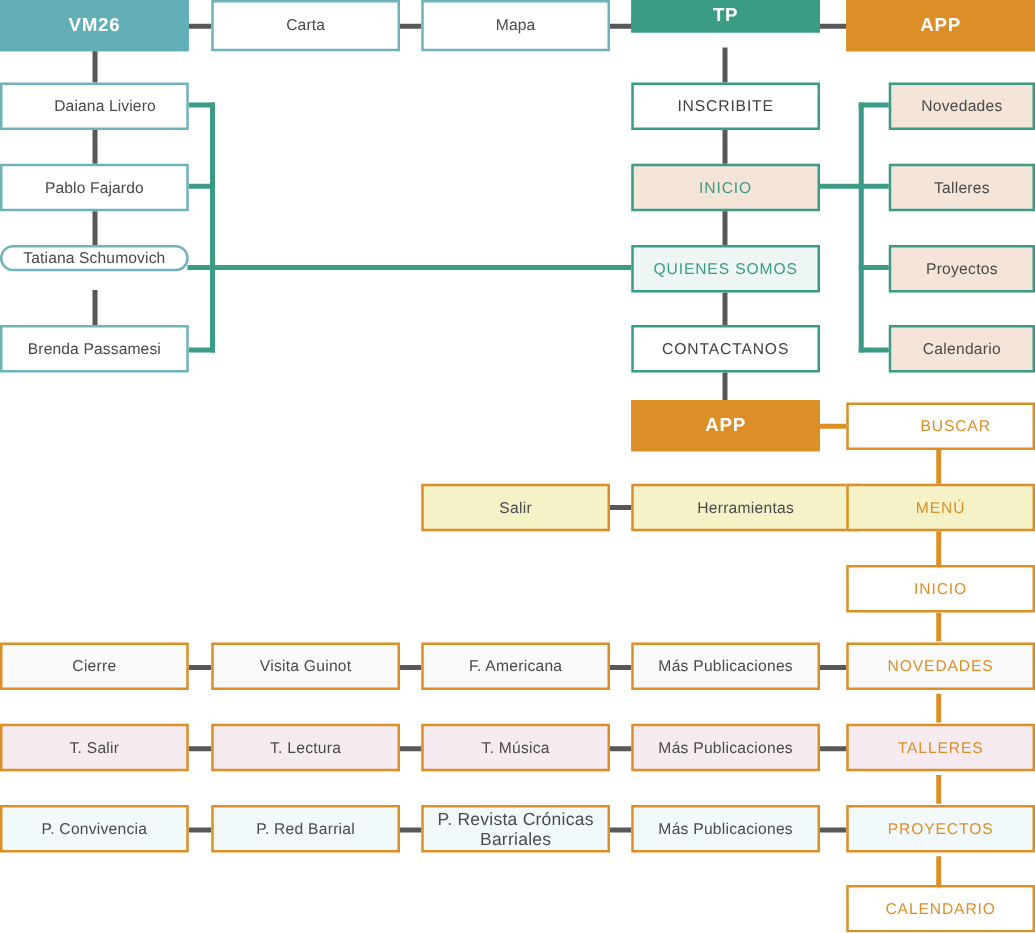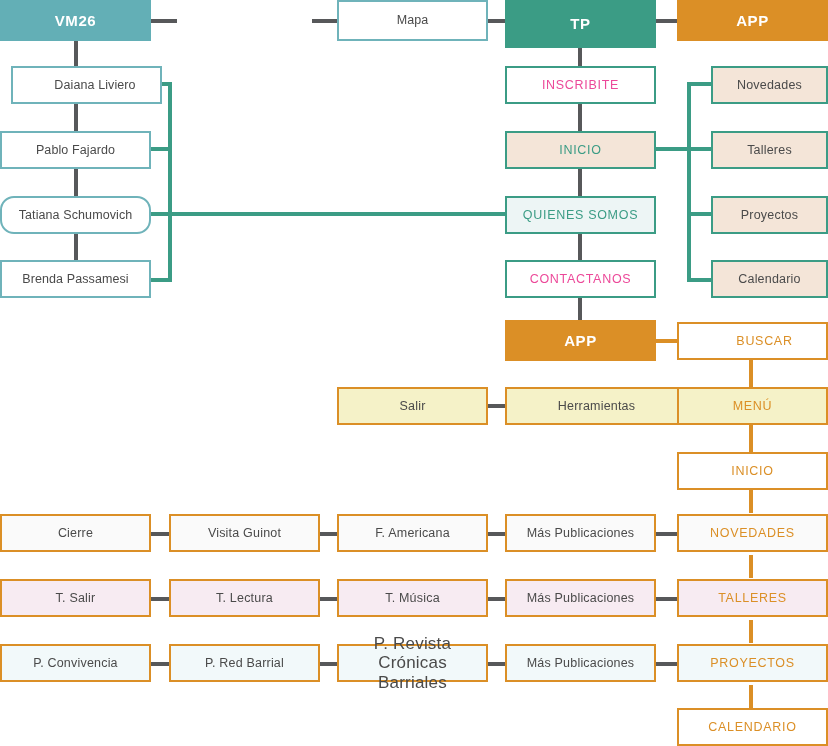--- a/index.html
+++ b/index.html
@@ -38,21 +38,21 @@
     font-weight: bold;
     font-size: 15px;
     letter-spacing: 0.6px;
     color: #ffffff;
   }
   .v-vm26   { background: #63AFB6; border-color: #63AFB6; }
   .v-tp     { background: #3B9C85; border-color: #3B9C85; }
   .v-app    { background: #DB8F26; border-color: #DB8F26; }
 
   .v-teal-plain  { border-color: #6fb3ba; background:#ffffff; color:#4a4a4a; }
-  .v-green-plain { border-color: #3B9C85; background:#ffffff; color:#ec4899; letter-spacing:0.7px; }
+  .v-green-plain { border-color: #3B9C85; background:#ffffff; color:#404040; letter-spacing:0.7px; }
   .v-green-beige { border-color: #3B9C85; background:#F4E5D8; color:#3B9C85; letter-spacing:0.7px; }
   .v-green-beige-dark { border-color: #3B9C85; background:#F4E5D8; color:#4a4a4a; letter-spacing:0.2px; }
   .v-green-pale  { border-color: #3B9C85; background:#EDF5F5; color:#3B9C85; letter-spacing:0.7px; }
 
   .v-orange-plain  { border-color: #DB8F26; background:#ffffff; color:#DB8F26; letter-spacing:0.7px; }
   .v-orange-yellow { border-color: #DB8F26; background:#F5F2C8; color:#DB8F26; letter-spacing:0.7px; }
   .v-orange-yellow-dark { border-color: #DB8F26; background:#F5F2C8; color:#4a4a4a; letter-spacing:0.2px; }
   .v-orange-white-dark  { border-color: #DB8F26; background:#FAFAFA; color:#4a4a4a; letter-spacing:0.2px; }
   .v-orange-white  { border-color: #DB8F26; background:#FAFAFA; color:#DB8F26; letter-spacing:0.7px; }
   .v-orange-pink-dark   { border-color: #DB8F26; background:#F7EBF2; color:#4a4a4a; letter-spacing:0.2px; }
@@ -123,27 +123,28 @@
   <div class="conn c-gray" style="left:312px; top:597px; width:32px; height:4px;"></div>
   <div class="conn c-gray" style="left:480px; top:597px; width:32px; height:4px;"></div>
   <div class="conn c-gray" style="left:648px; top:597px; width:32px; height:4px;"></div>
 
   <div class="conn c-gray" style="left:145px; top:662px; width:32px; height:4px;"></div>
   <div class="conn c-gray" style="left:312px; top:662px; width:32px; height:4px;"></div>
   <div class="conn c-gray" style="left:480px; top:662px; width:32px; height:4px;"></div>
   <div class="conn c-gray" style="left:648px; top:662px; width:32px; height:4px;"></div>
 
   <div class="node n-header v-vm26" style="left:0px;   top:0px;  width:151px; height:41px;">VM26</div>
+  <div class="node v-teal-plain" style="left:169px; top:0px;  width:151px; height:41px;">Carta</div>
   <div class="node v-teal-plain" style="left:337px; top:0px;  width:151px; height:41px;text-align:center;">Mapa</div>
-  <div class="node n-header v-tp" style="left:505px; top:0px;  width:151px; height:48px;">TP</div>
+  <div class="node n-header v-tp" style="left:505px; top:0px;  width:151px; height:26px;">TP</div>
   <div class="node n-header v-app" style="left:677px; top:0px;  width:151px; height:41px;">APP</div>
 
-  <div class="node v-teal-plain" style="left:11px; top:66px;  width:151px; height:38px;padding-left:21px;">Daiana Liviero</div>
+  <div class="node v-teal-plain" style="left:0px; top:66px;  width:151px; height:38px;padding-left:21px;">Daiana Liviero</div>
   <div class="node v-teal-plain" style="left:0px; top:131px; width:151px; height:38px;">Pablo Fajardo</div>
-  <div class="node v-teal-plain" style="left:0px; top:196px; width:151px; height:38px;border-radius:14px;">Tatiana Schumovich</div>
+  <div class="node v-teal-plain" style="left:0px; top:196px; width:151px; height:21px;border-radius:14px;">Tatiana Schumovich</div>
   <div class="node v-teal-plain" style="left:0px; top:260px; width:151px; height:38px;">Brenda Passamesi</div>
 
   <div class="node v-green-plain" style="left:505px; top:66px;  width:151px; height:38px;">INSCRIBITE</div>
   <div class="node v-green-beige" style="left:505px; top:131px; width:151px; height:38px;">INICIO</div>
   <div class="node v-green-pale" style="left:505px; top:196px; width:151px; height:38px;">QUIENES SOMOS</div>
   <div class="node v-green-plain" style="left:505px; top:260px; width:151px; height:38px;">CONTACTANOS</div>
 
   <div class="node v-green-beige-dark" style="left:711px; top:66px;  width:117px; height:38px;">Novedades</div>
   <div class="node v-green-beige-dark" style="left:711px; top:131px; width:117px; height:38px;">Talleres</div>
   <div class="node v-green-beige-dark" style="left:711px; top:196px; width:117px; height:38px;">Proyectos</div>
@@ -163,19 +164,19 @@
   <div class="node v-orange-white" style="left:677px; top:514px; width:151px; height:38px;">NOVEDADES</div>
 
   <div class="node v-orange-pink-dark" style="left:0px;   top:579px; width:151px; height:38px;">T. Salir</div>
   <div class="node v-orange-pink-dark" style="left:169px; top:579px; width:151px; height:38px;">T. Lectura</div>
   <div class="node v-orange-pink-dark" style="left:337px; top:579px; width:151px; height:38px;">T. Música</div>
   <div class="node v-orange-pink-dark" style="left:505px; top:579px; width:151px; height:38px;">Más Publicaciones</div>
   <div class="node v-orange-pink" style="left:677px; top:579px; width:151px; height:38px;">TALLERES</div>
 
   <div class="node v-orange-blue-dark" style="left:0px;   top:644px; width:151px; height:38px;">P. Convivencia</div>
   <div class="node v-orange-blue-dark" style="left:169px; top:644px; width:151px; height:38px;">P. Red Barrial</div>
-  <div class="node v-orange-blue-dark" style="left:337px; top:644px; width:151px; height:38px; font-size:17px;">P. Revista Crónicas Barriales</div>
+  <div class="node v-orange-blue-dark" style="left:337px; top:644px; width:151px; height:38px; font-size:14px;">P. Revista Crónicas Barriales</div>
   <div class="node v-orange-blue-dark" style="left:505px; top:644px; width:151px; height:38px;">Más Publicaciones</div>
   <div class="node v-orange-blue" style="left:677px; top:644px; width:151px; height:38px;">PROYECTOS</div>
 
   <div class="node v-orange-plain" style="left:677px; top:708px; width:151px; height:38px;">CALENDARIO</div>
 
 </div>
 
 </body></html>

